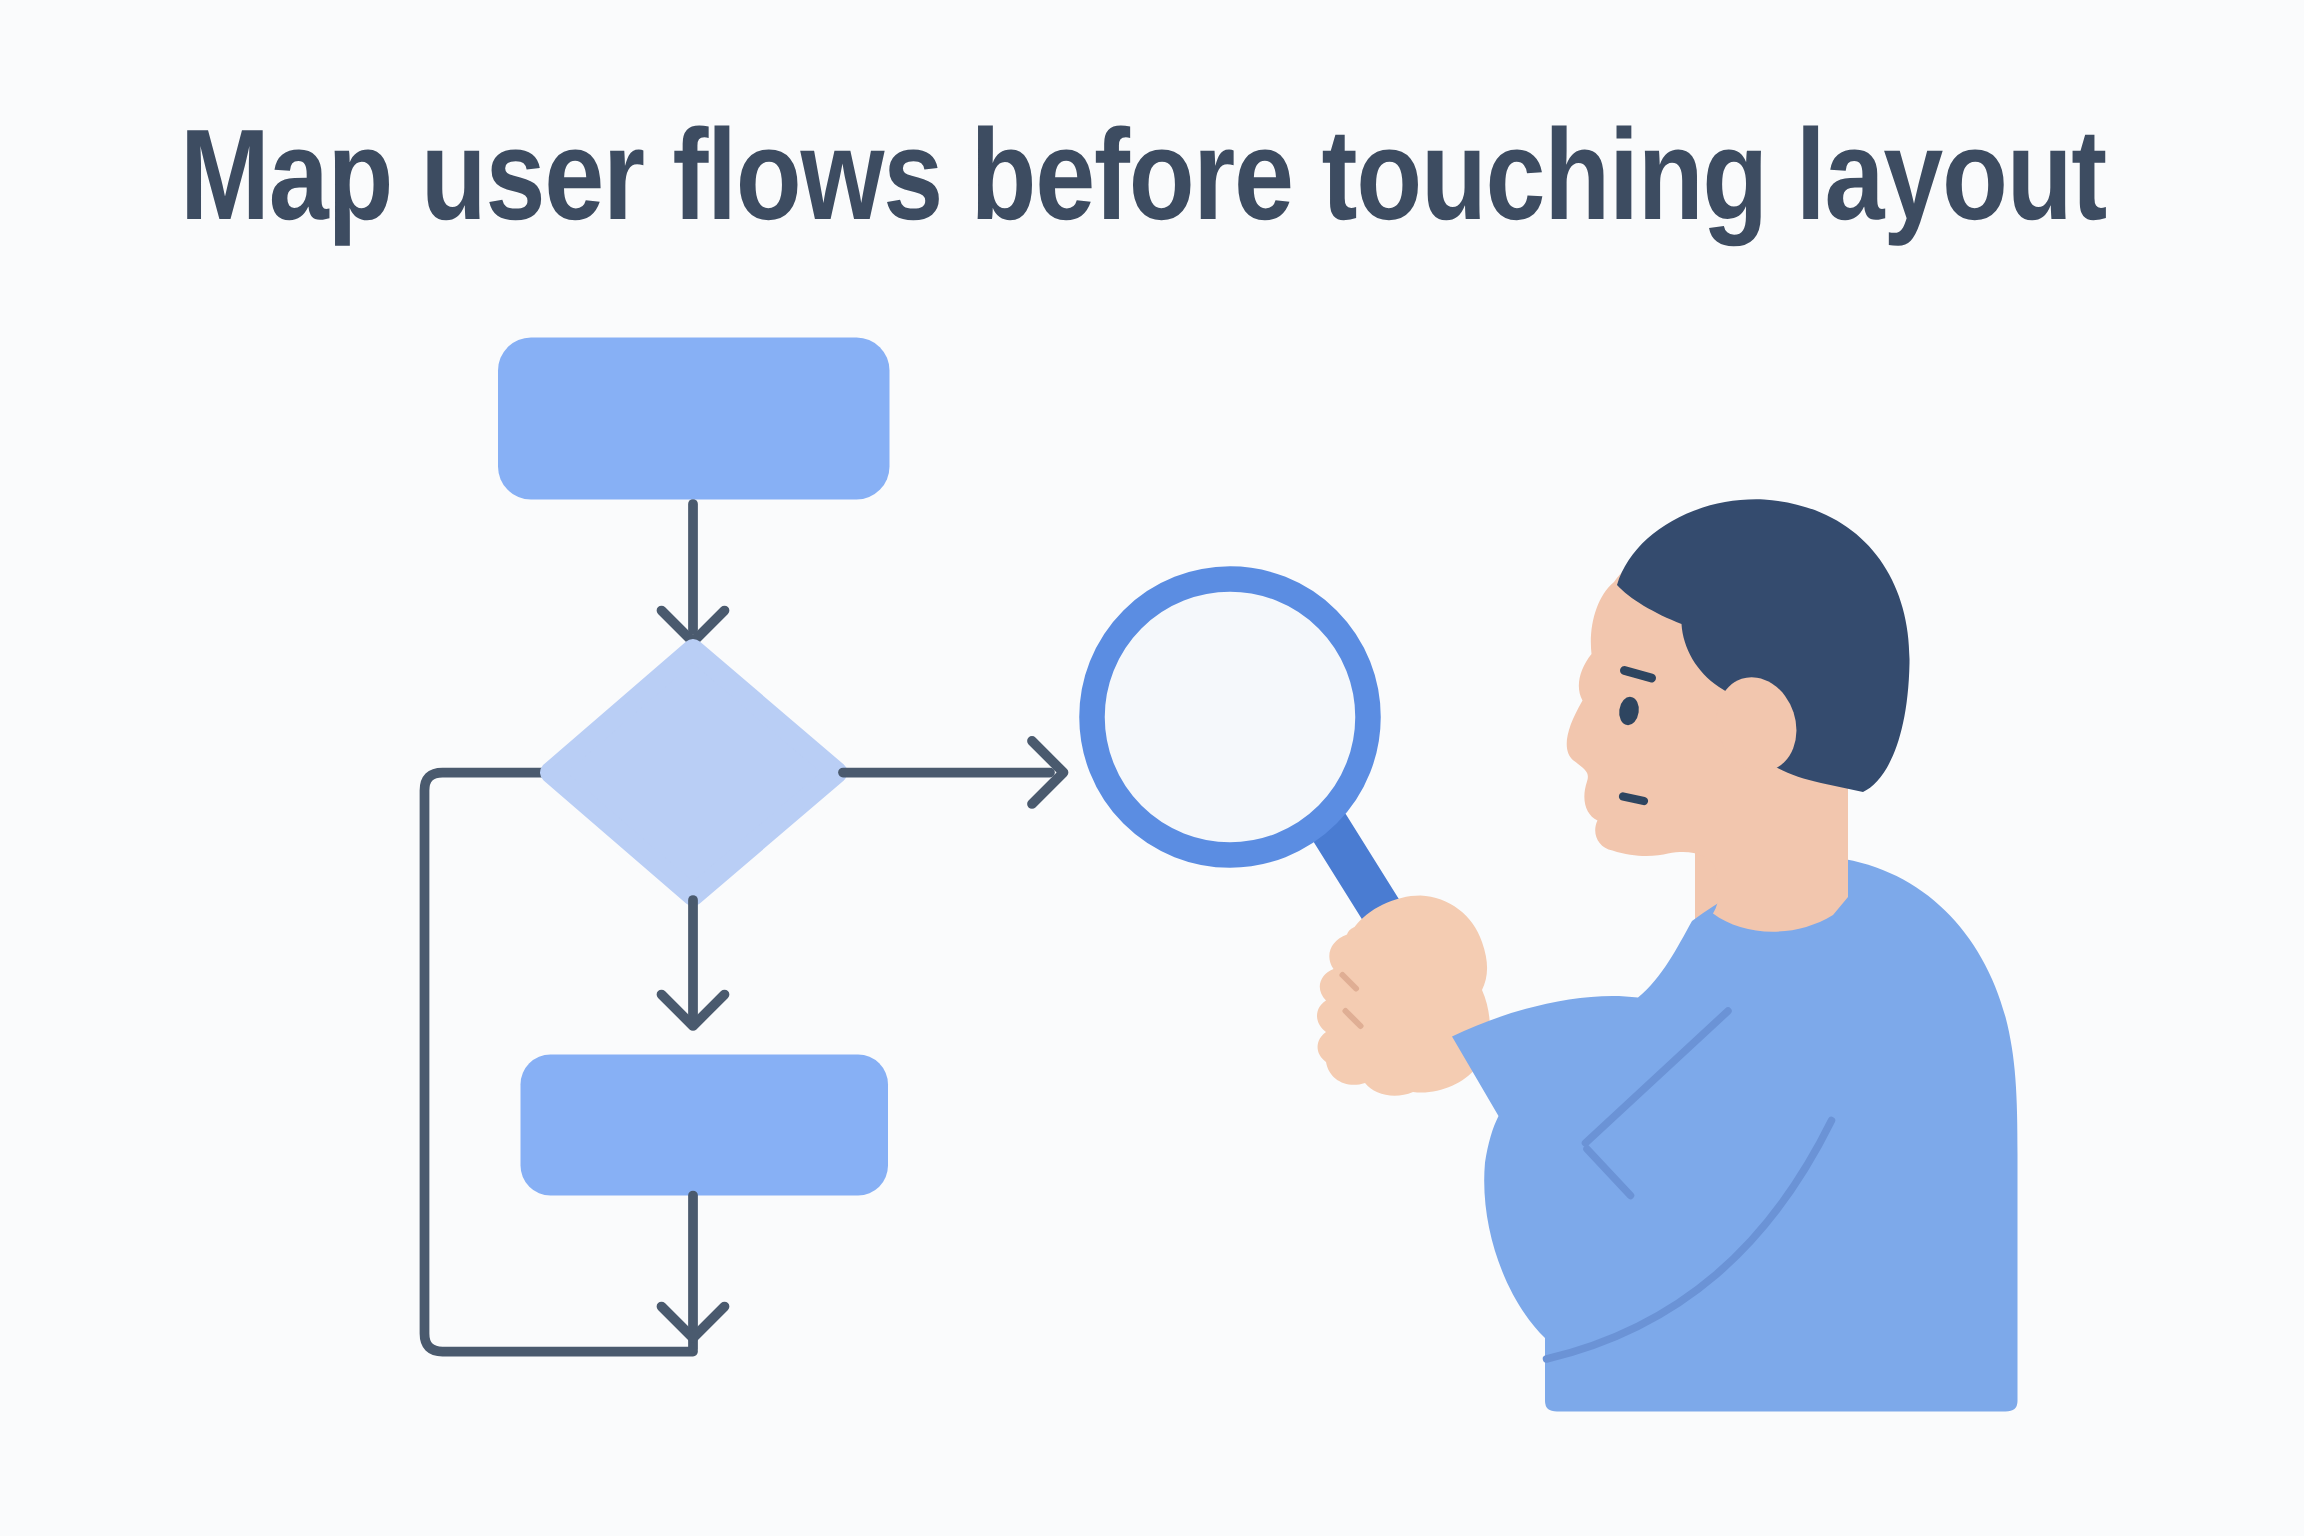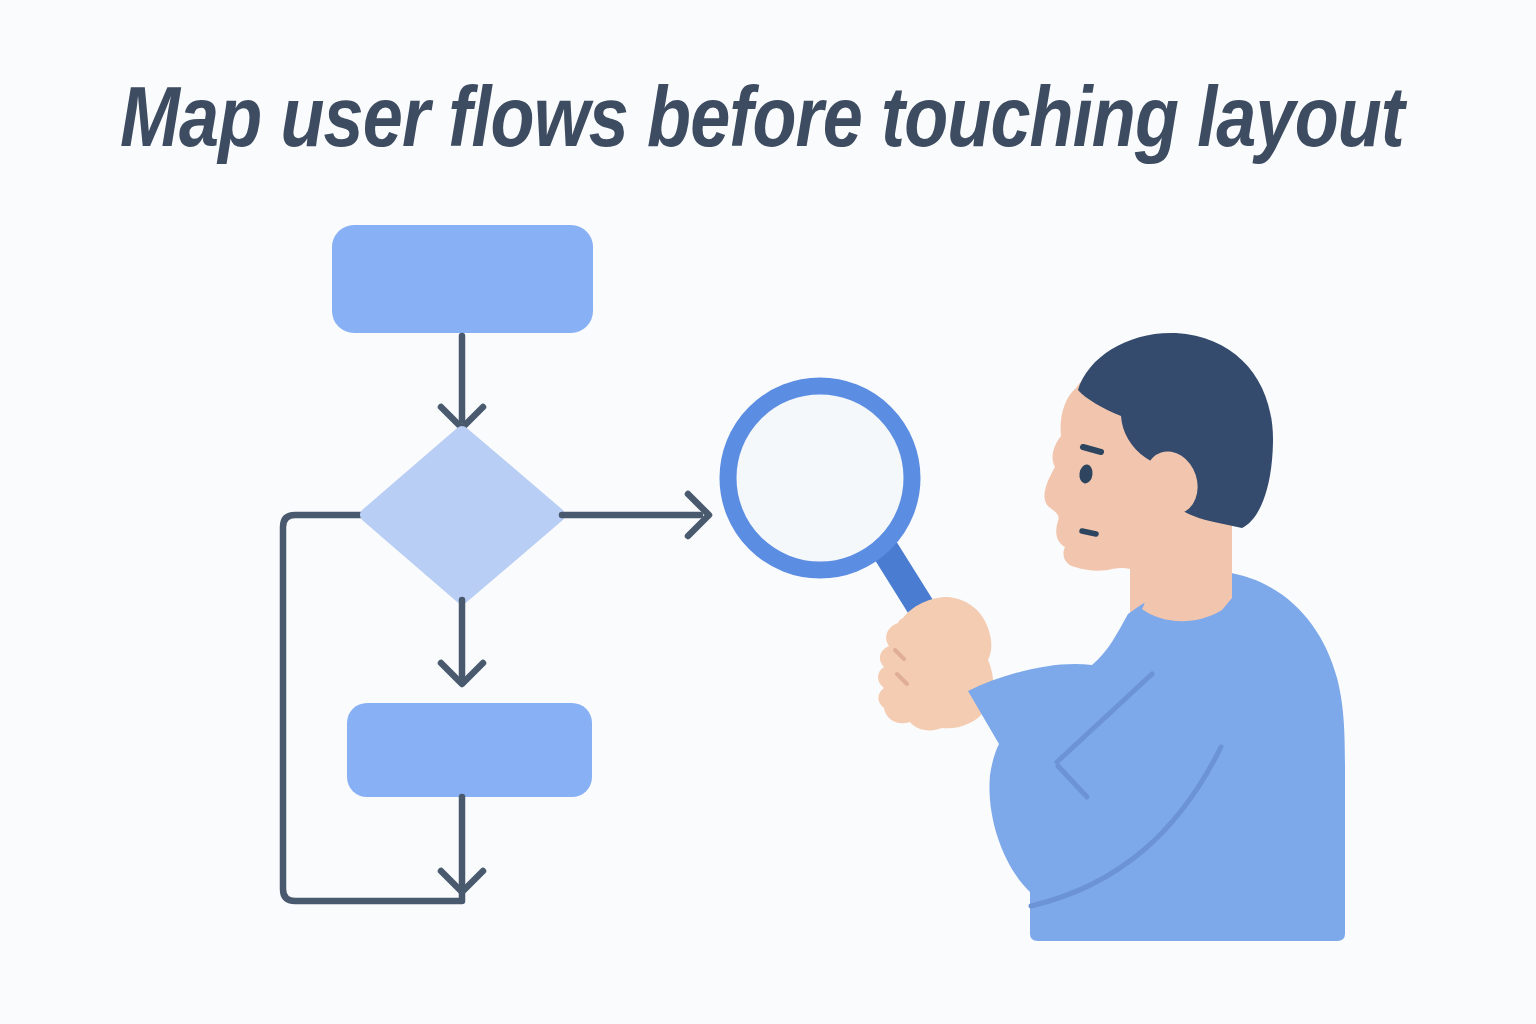--- a/index.html
+++ b/index.html
@@ -10,21 +10,20 @@
     width: 1536px;
     height: 1024px;
     overflow: hidden;
     background: var(--bg, #fafbfc);
     font-family: "Liberation Sans", sans-serif;
   }
   .stage {
     position: relative;
     width: 1524px;
     height: 1024px;
-    font-style: italic;
   }
   svg { display: block; }
 
   
   .fline {
     fill: none;
     stroke: var(--flow_line, #4a5a6e);
     stroke-width: 6.5;
     stroke-linecap: round;
     stroke-linejoin: round;

